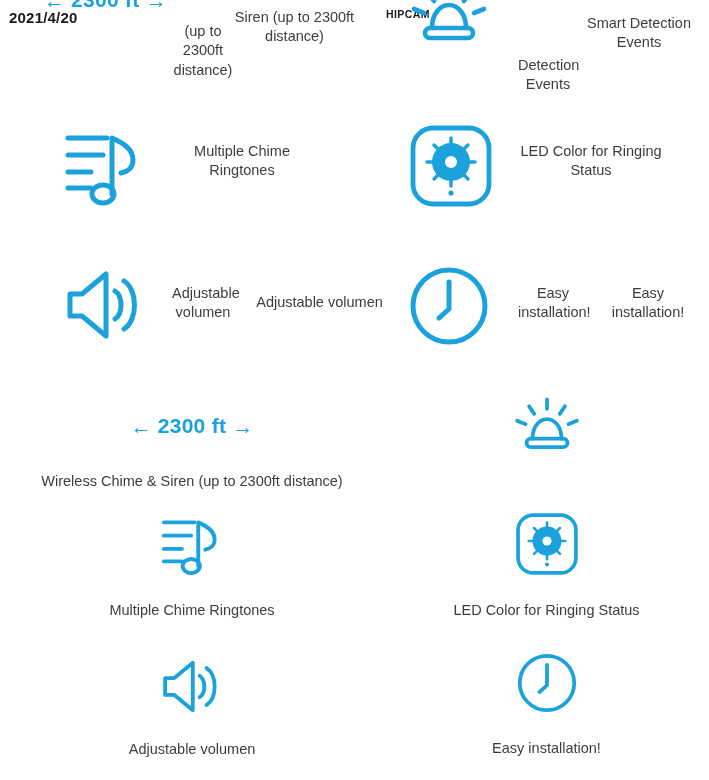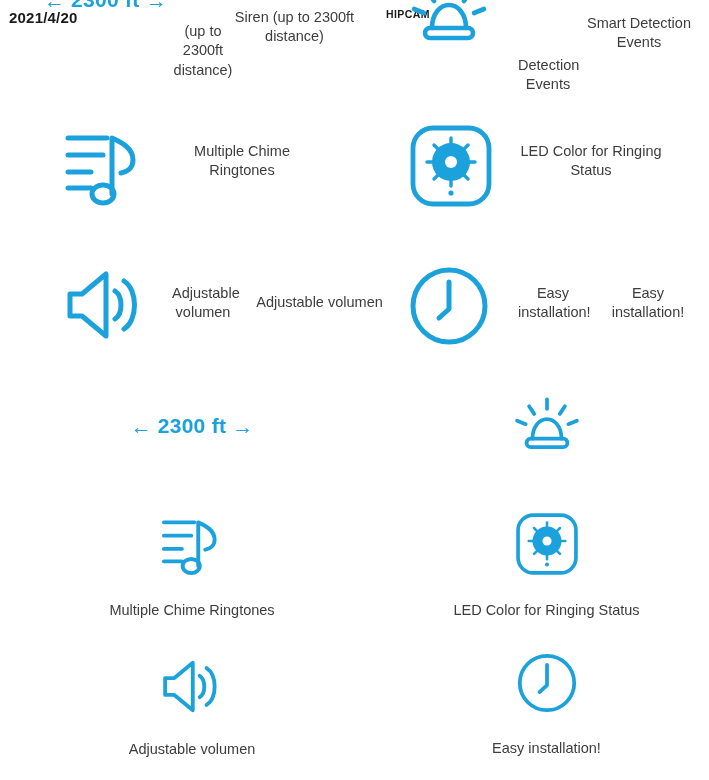--- a/index.html
+++ b/index.html
@@ -172,20 +172,21 @@
 <div class="abs txt txt-l" style="left:608px; top:284px; width:80px;">Easy installation!</div>
 
 <div class="cell" style="left:0; top:404px; width:384px;">
   <div class="icon-holder" style="height:34px;">
     <span class="dist-badge">
       <span class="arrow">←</span>
       <span class="val">2300 ft</span>
       <span class="arrow">→</span>
     </span>
   </div>
+  <div class="cap" style="margin-top:34px;">Wireless Chime &amp; Siren (up to 2300ft distance)</div>
 </div>
 
 <div class="cell" style="left:384px; top:396px; width:325px;">
   <div class="icon-holder" style="height:58px;">
     <svg class="icon" width="70" height="58" viewBox="0 0 82 68" fill="none" stroke="#1ba1dc" stroke-width="4.4" stroke-linecap="round" stroke-linejoin="round">
       <path d="M24 50 C24 36 32 27 41 27 C50 27 58 36 58 50"></path>
       <rect x="17" y="50" width="48" height="10" rx="5"></rect>
       <line x1="41" y1="4" x2="41" y2="15"></line>
       <line x1="20" y1="12" x2="26" y2="21"></line>
       <line x1="62" y1="12" x2="56" y2="21"></line>

